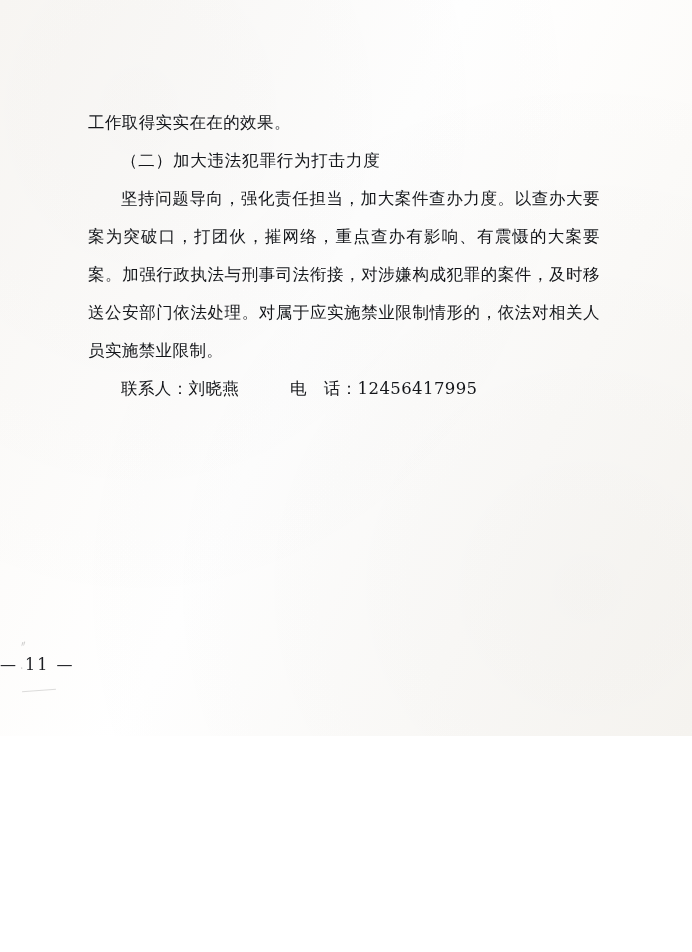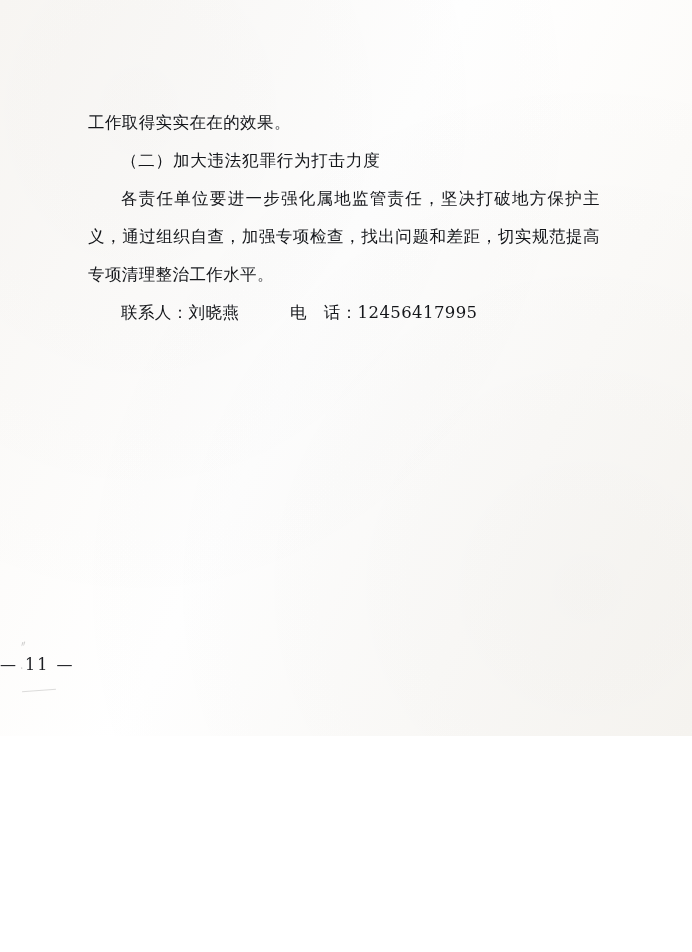--- a/index.html
+++ b/index.html
@@ -96,23 +96,23 @@
 <body>
 
 <div class="page">
 
   <div class="content">
 
     <p class="body">工作取得实实在在的效果。</p>
 
     <p class="heading">（二）加大违法犯罪行为打击力度</p>
 
+    <p class="indent">坚持问题导向，强化责任担当，加大案件查办力度。以查办大要案为突破口，打团伙，摧网络，重点查办有影响、有震慑的大案要案。加强行政执法与刑事司法衔接，对涉嫌构成犯罪的案件，及时移送公安部门依法处理。对属于应实施禁业限制情形的，依法对相关人员实施禁业限制。</p>
 
 
-    <p class="indent">各责任单位要进一步强化属地监管责任，坚决打破地方保护主义，通过组织自查，加强专项检查，找出问题和差距，切实规范提高专项清理整治工作水平。</p>
 
 
     <p class="contact">联系人：刘晓燕　　　电　话：12456417995</p>
 
   </div>
 
   <div class="scan-mark m1">〞</div>
   <div class="scan-mark m2">·</div>
   <div class="scan-line"></div>
 

